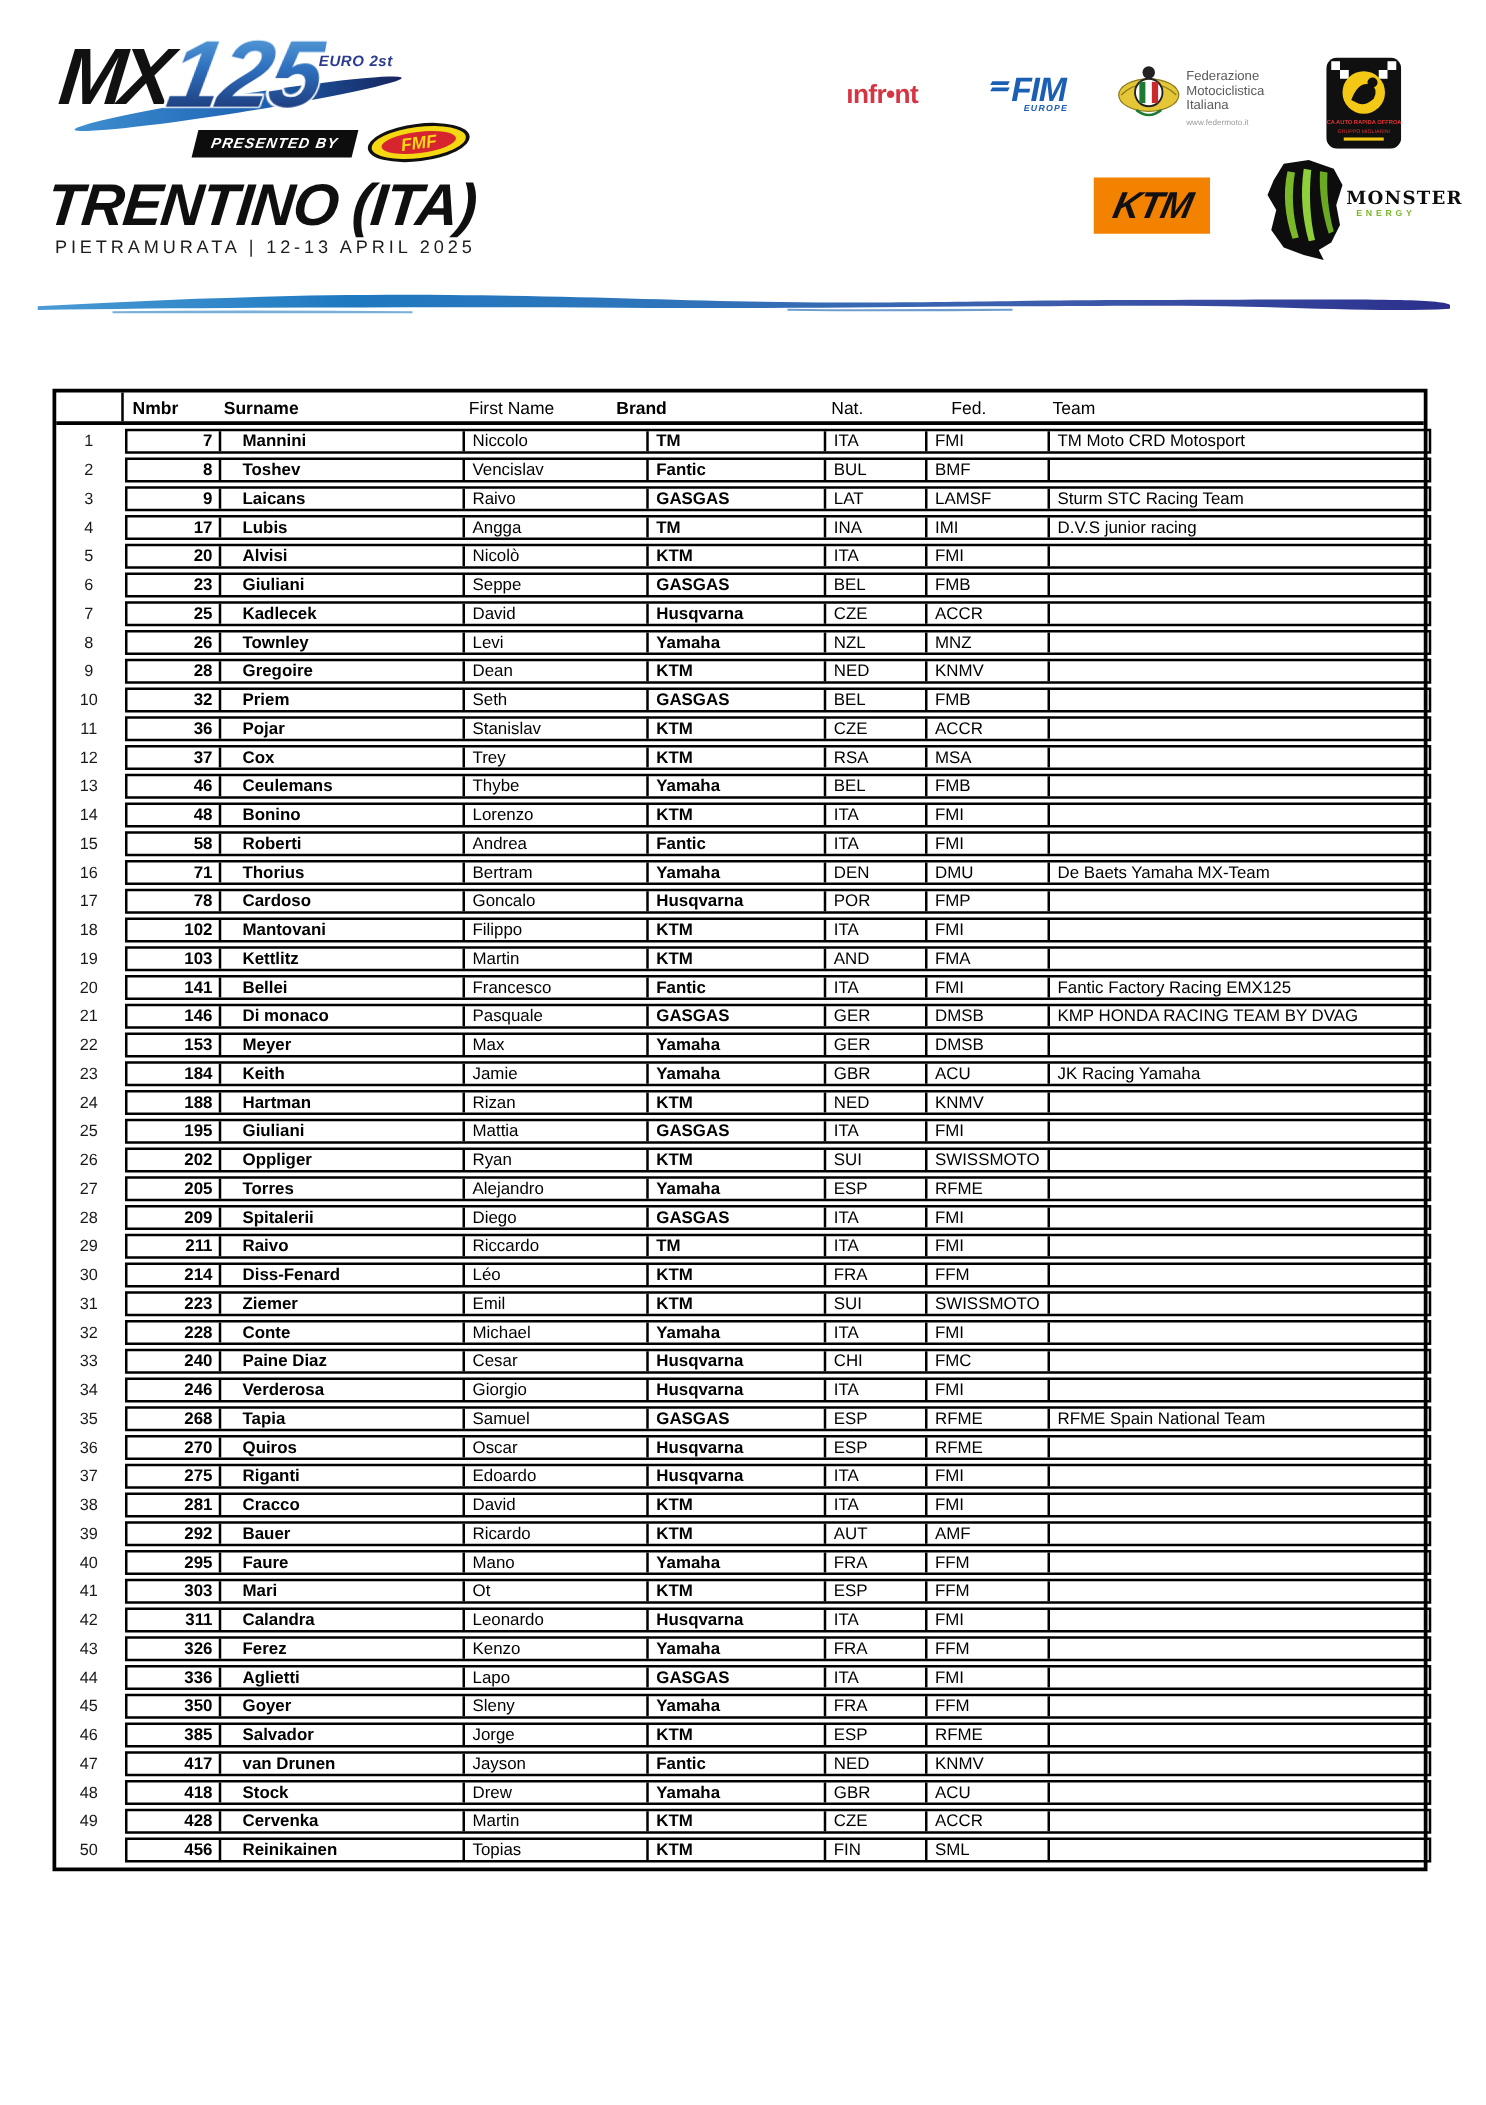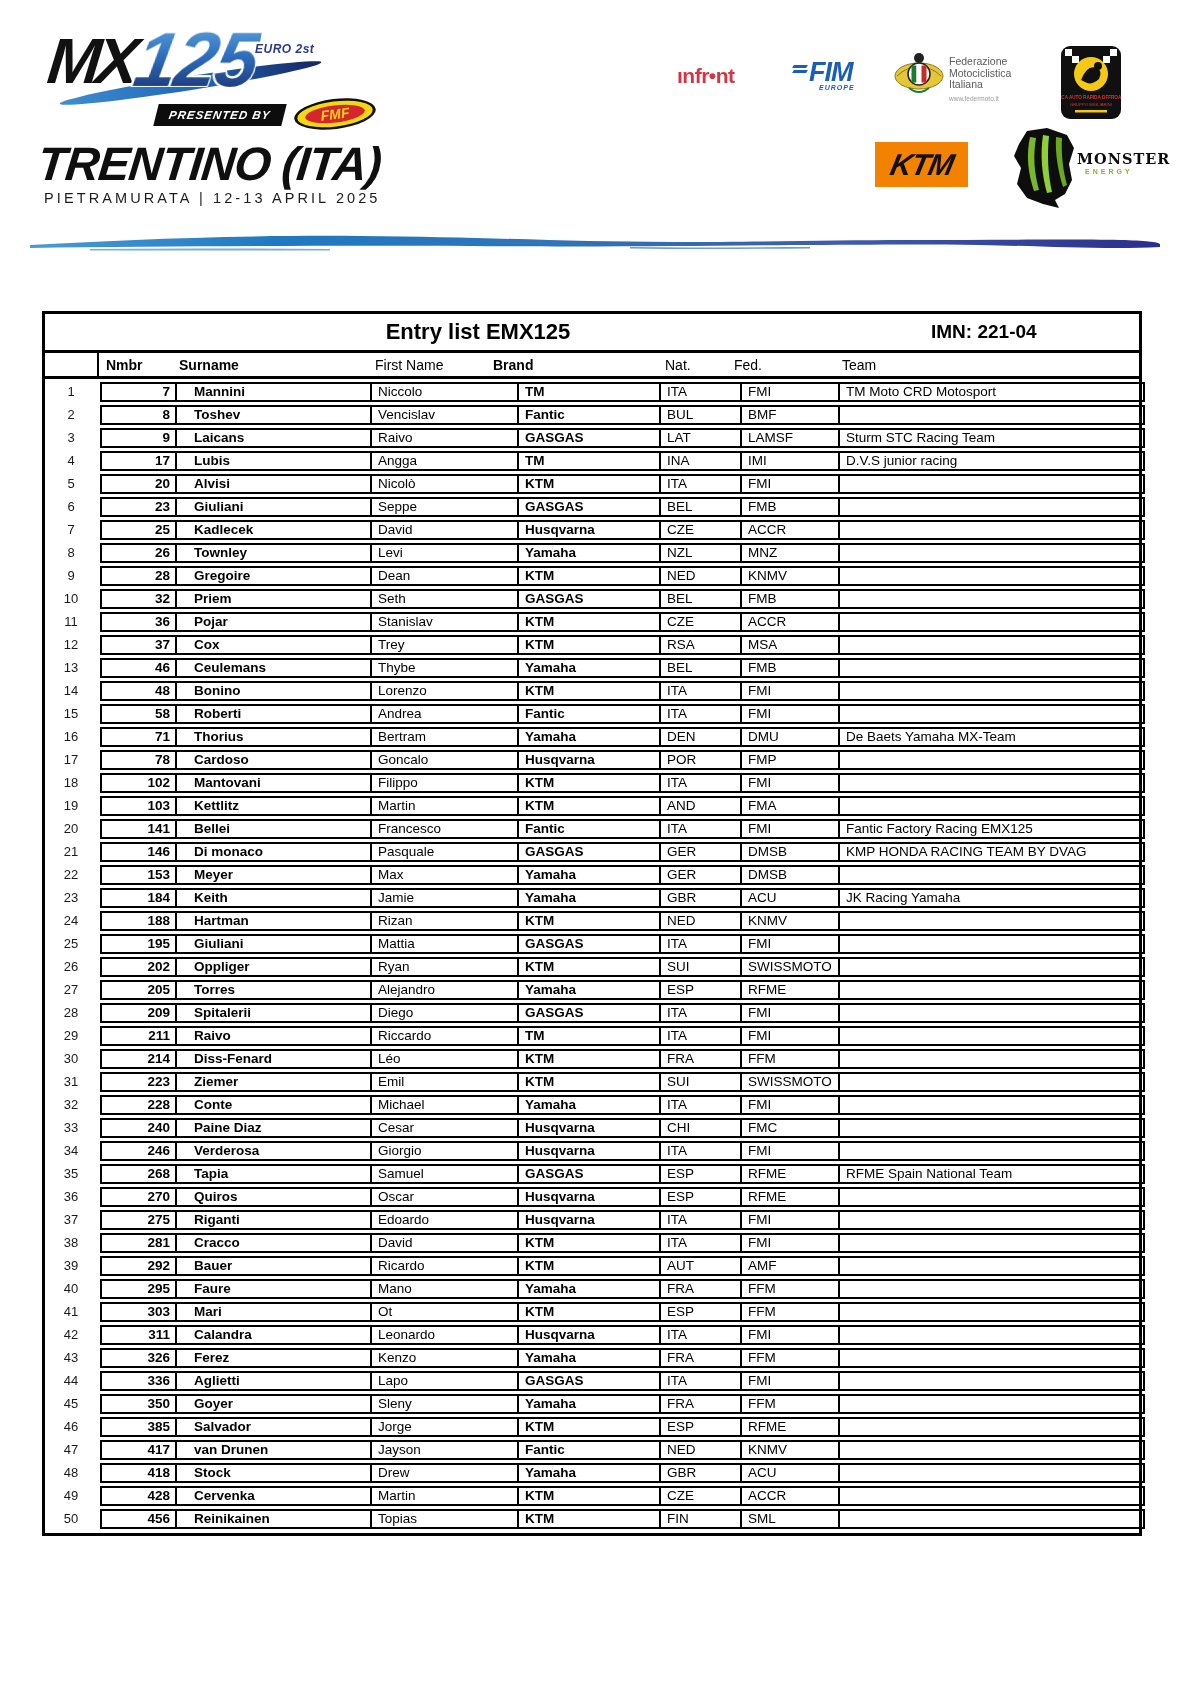--- a/index.html
+++ b/index.html
@@ -157,32 +157,28 @@
         <stop offset="0.72" stop-color="#3e5cac"></stop>
         <stop offset="1" stop-color="#2b2e8c"></stop>
       </linearGradient>
     </defs>
     <path fill="url(#wg)" d="M0,13 C90,8 200,3 330,4 C460,5 540,10 640,10 C740,10 800,8 880,8 C960,8 1040,7 1090,8 C1115,8.5 1128,10 1130,12 L1130,15 C1080,18 1010,14 950,13 C880,12 830,13 760,13 C660,14 560,15 440,14 C300,13.5 140,14 0,16 Z"></path>
     <path fill="#2f74ba" opacity="0.7" d="M600,15 C660,16 720,15 780,15 L780,16.5 C720,17 660,17.5 600,16.5 Z"></path>
     <path fill="#1f79c0" opacity="0.6" d="M60,17 C140,16 220,16.5 300,17 L300,18.5 C220,18.5 140,18.5 60,18.5 Z"></path>
   </svg>
 
   <div class="entry-table">
-    <div class="title-row">
-      <div class="table-title">Entry list EMX125</div>
-      <div class="table-imn">IMN: 221-04</div>
-    </div>
     <div class="header-row">
       <div class="vline"></div>
     <div class="hcell b" style="left: 61px;">Nmbr</div>
         <div class="hcell b" style="left: 134px;">Surname</div>
         <div class="hcell" style="left: 330px;">First Name</div>
         <div class="hcell b" style="left: 448px;">Brand</div>
         <div class="hcell" style="left: 620px;">Nat.</div>
-        <div class="hcell" style="left: 689px; text-align: center;">Fed.</div>
+        <div class="hcell" style="left: 716px; text-align: center;">Fed.</div>
         <div class="hcell" style="left: 797px;">Team</div>
       </div>
     <div class="rows">
         <div class="row">
           <div class="pos">1</div>
           <div class="rowbox">
             <div class="cell c-nmbr">7</div>
             <div class="cell c-surname">Mannini</div>
             <div class="cell c-first">Niccolo</div>
             <div class="cell c-brand">TM</div>

